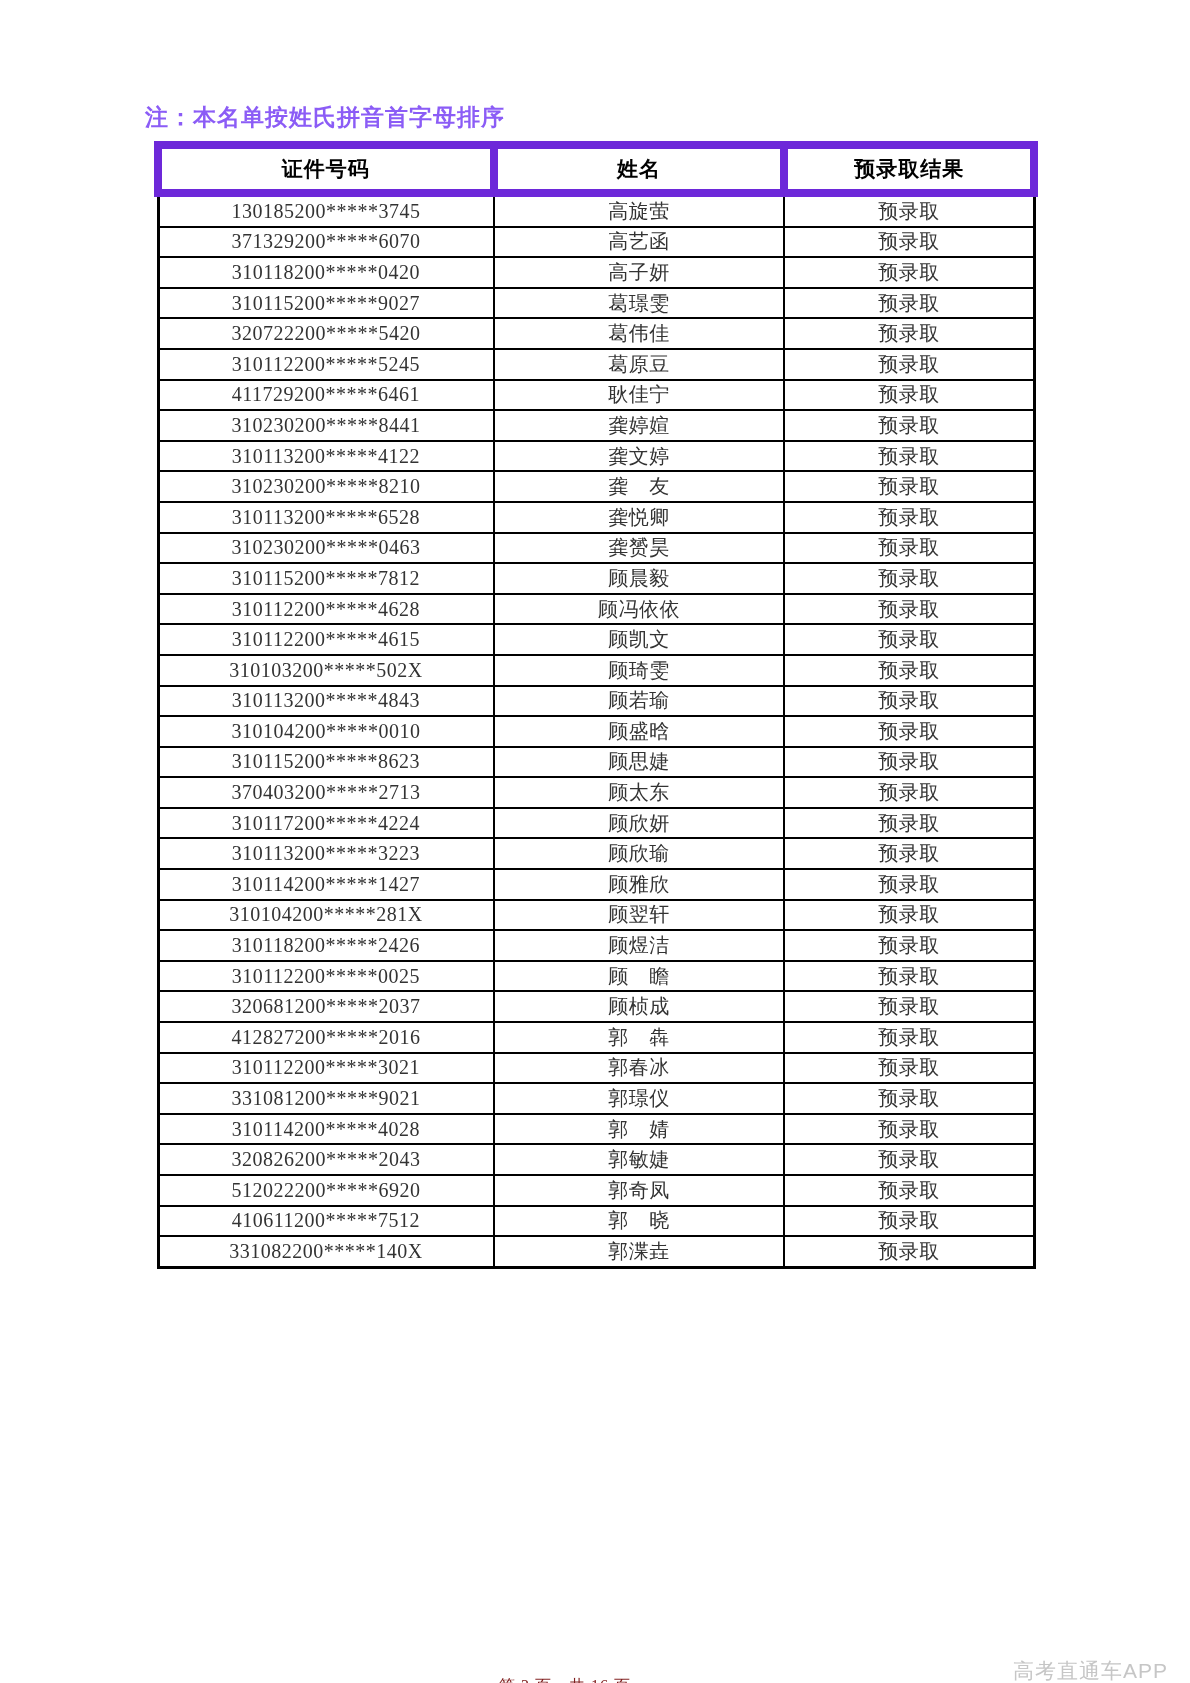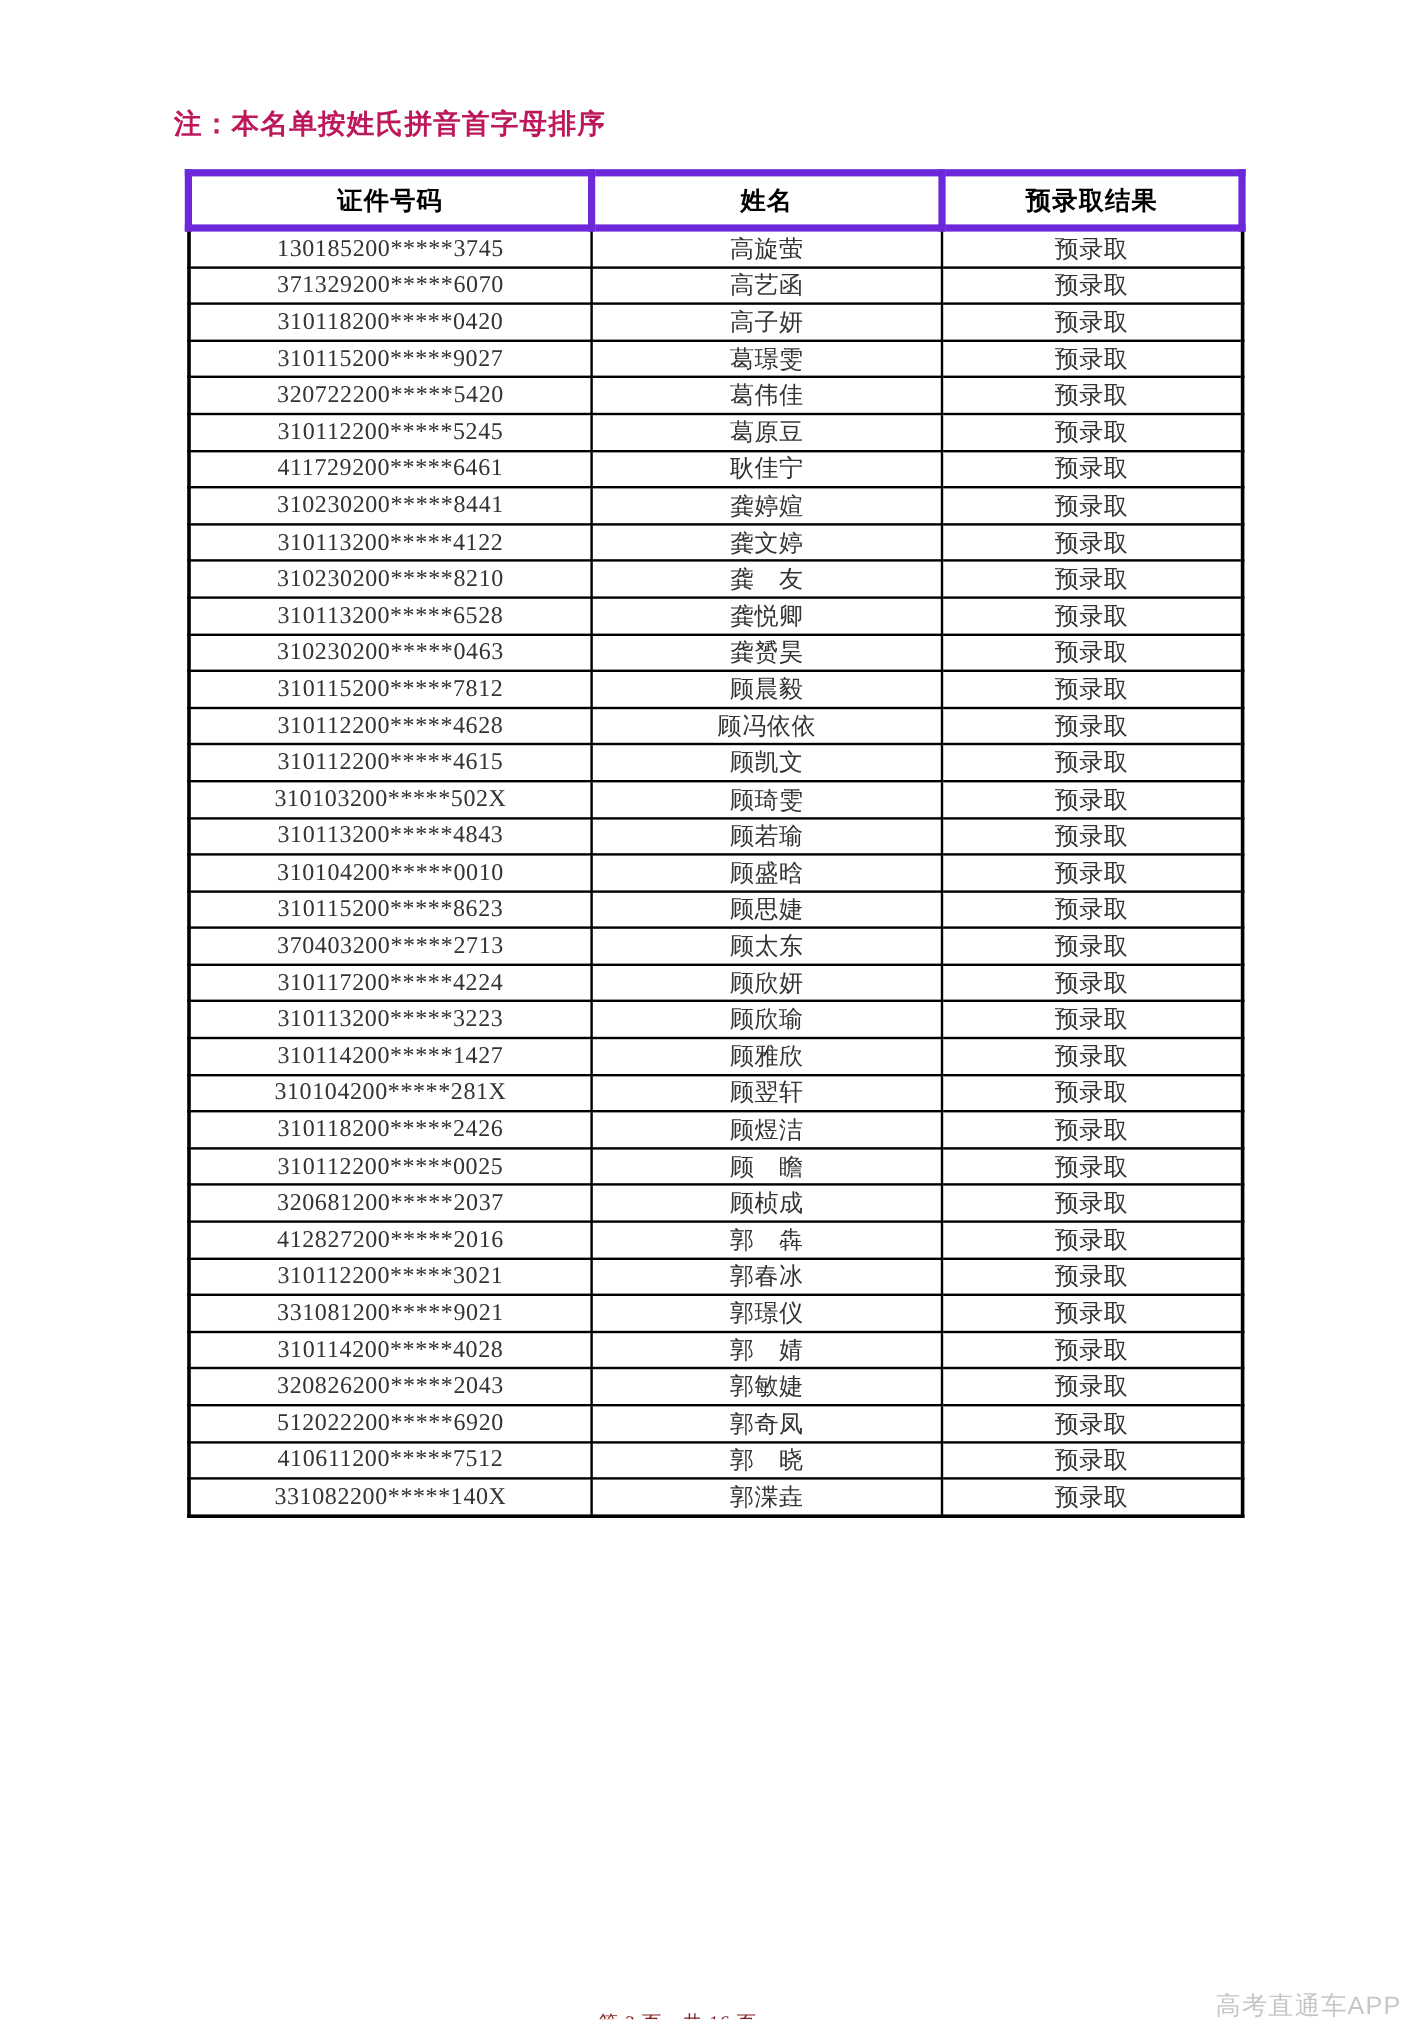--- a/index.html
+++ b/index.html
@@ -12,42 +12,42 @@
     width: 1190px;
     height: 1683px;
     background: #ffffff;
     overflow: hidden;
     font-family: "Liberation Serif", serif;
     color: #2b2b2b;
   }
   .note {
     position: absolute;
     left: 145px;
-    top: 88px;
+    top: 102px;
     font-family: "Liberation Sans", "DejaVu Sans", sans-serif;
     font-weight: bold;
     font-size: 23px;
     letter-spacing: 1px;
-    color: #be185d;
+    color: #8b5cf6;
     white-space: nowrap;
   }
   table.roster {
     position: absolute;
     left: 154px;
     top: 141px;
     width: 884px;
     border-collapse: collapse;
     table-layout: fixed;
     border: 3px solid #000000;
   }
   table.roster col.c1 { width: 38.3%; }
   table.roster col.c2 { width: 33.2%; }
   table.roster col.c3 { width: 28.5%; }
   table.roster th {
-    border: 6px solid #6d28d9;
+    border: 8px solid #6d28d9;
     height: 40px;
     font-family: "Liberation Sans", "DejaVu Sans", sans-serif;
     font-weight: bold;
     font-size: 21px;
     letter-spacing: 1px;
     color: #000000;
     text-align: center;
     vertical-align: middle;
     padding: 0;
   }

